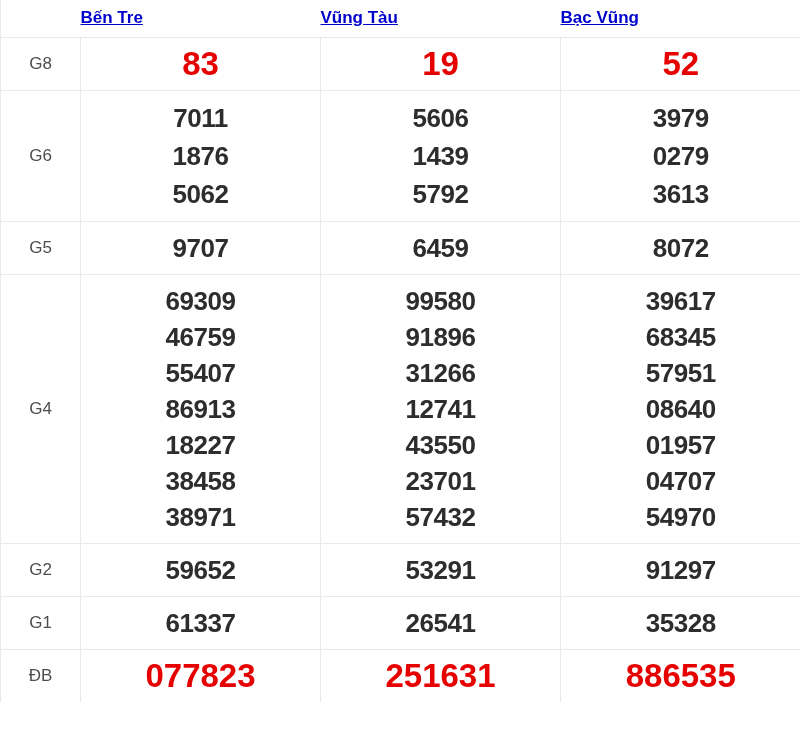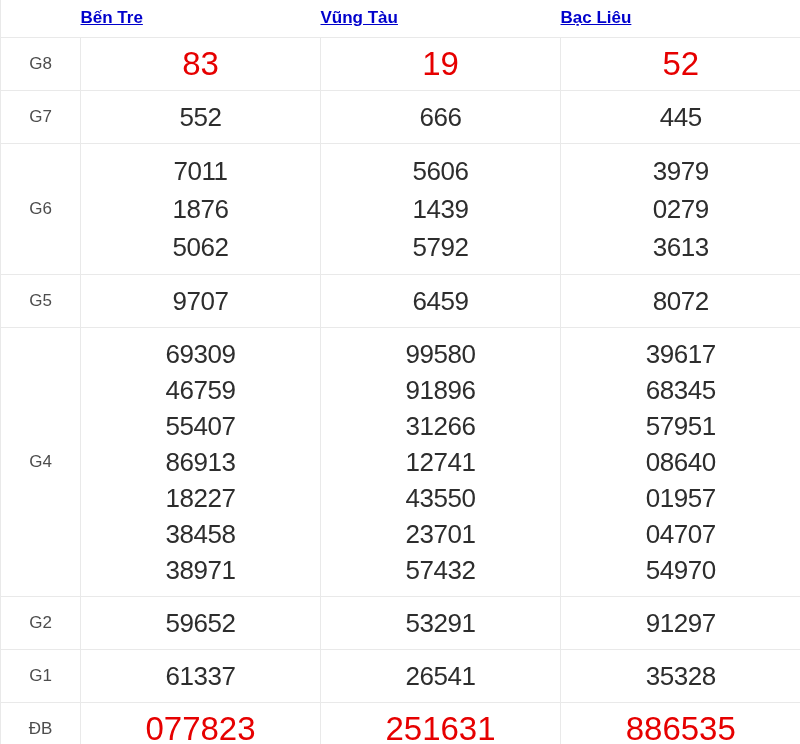--- a/index.html
+++ b/index.html
@@ -50,21 +50,21 @@
   }
   tbody td:first-child { border-left: none; }
 
   td.label-cell {
     font-size: 17px;
     font-weight: 400;
     color: var(--label);
   }
   td.value-cell {
     font-size: 26px;
-    font-weight: 400;
+    font-weight: 700;
     color: var(--num);
     letter-spacing: -0.5px;
     margin-left: 40px;
   }
   .line { line-height: 36px; }
 
   
   tr.r-g8 td { height: 47px; }
   tr.r-g7 td { height: 44px; }
   tr.r-g6 td { height: 114px; }
@@ -94,47 +94,35 @@
   <thead>
     <tr>
       <th></th>
       <th>
         <a class="prov-link">Bến Tre</a>
       </th>
       <th>
         <a class="prov-link">Vũng Tàu</a>
       </th>
       <th>
-        <a class="prov-link">Bạc Liêu</a>
+        <a class="prov-link">Bạc Vũng</a>
       </th>
     </tr>
   </thead>
   <tbody>
       <tr class="r-g8 hl">
         <td class="label-cell">G8</td>
         <td class="value-cell">
           <div class="line">83</div>
         </td>
         <td class="value-cell">
           <div class="line">19</div>
         </td>
         <td class="value-cell">
           <div class="line">52</div>
-        </td>
-      </tr>
-      <tr class="r-g7">
-        <td class="label-cell">G7</td>
-        <td class="value-cell">
-          <div class="line">552</div>
-        </td>
-        <td class="value-cell">
-          <div class="line">666</div>
-        </td>
-        <td class="value-cell">
-          <div class="line">445</div>
         </td>
       </tr>
       <tr class="r-g6">
         <td class="label-cell">G6</td>
         <td class="value-cell">
           <div class="line">7011</div>
           <div class="line">1876</div>
           <div class="line">5062</div>
         </td>
         <td class="value-cell">

